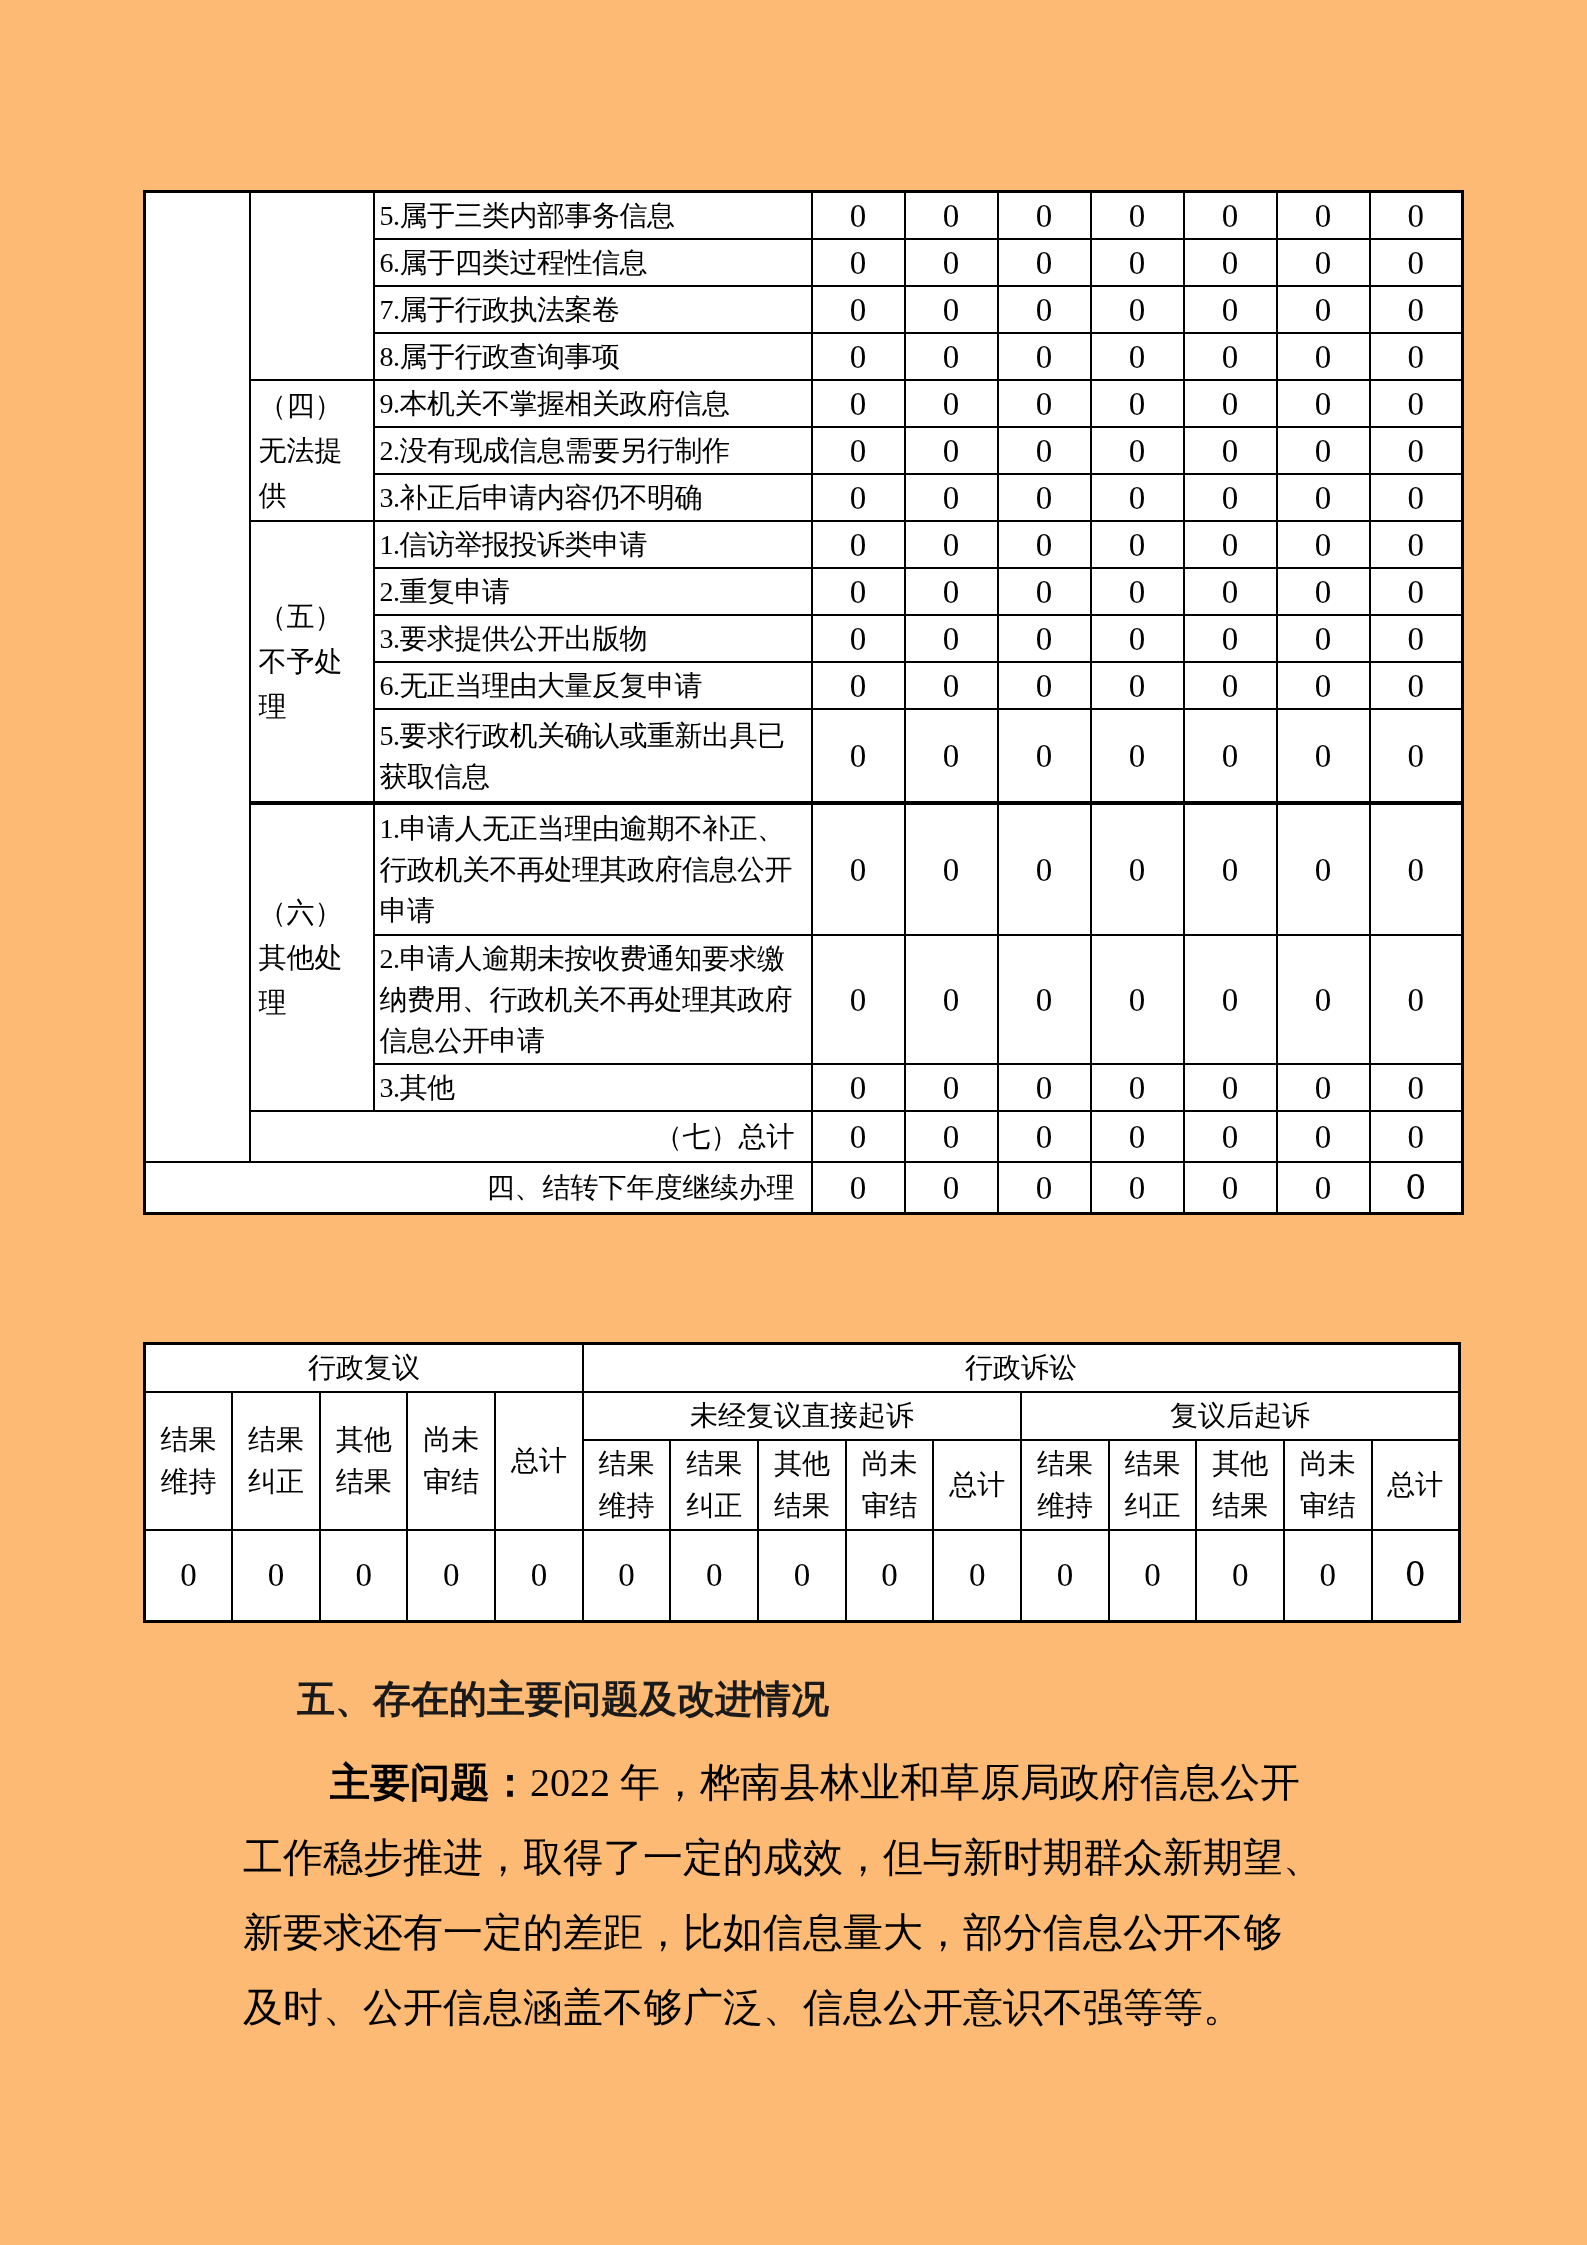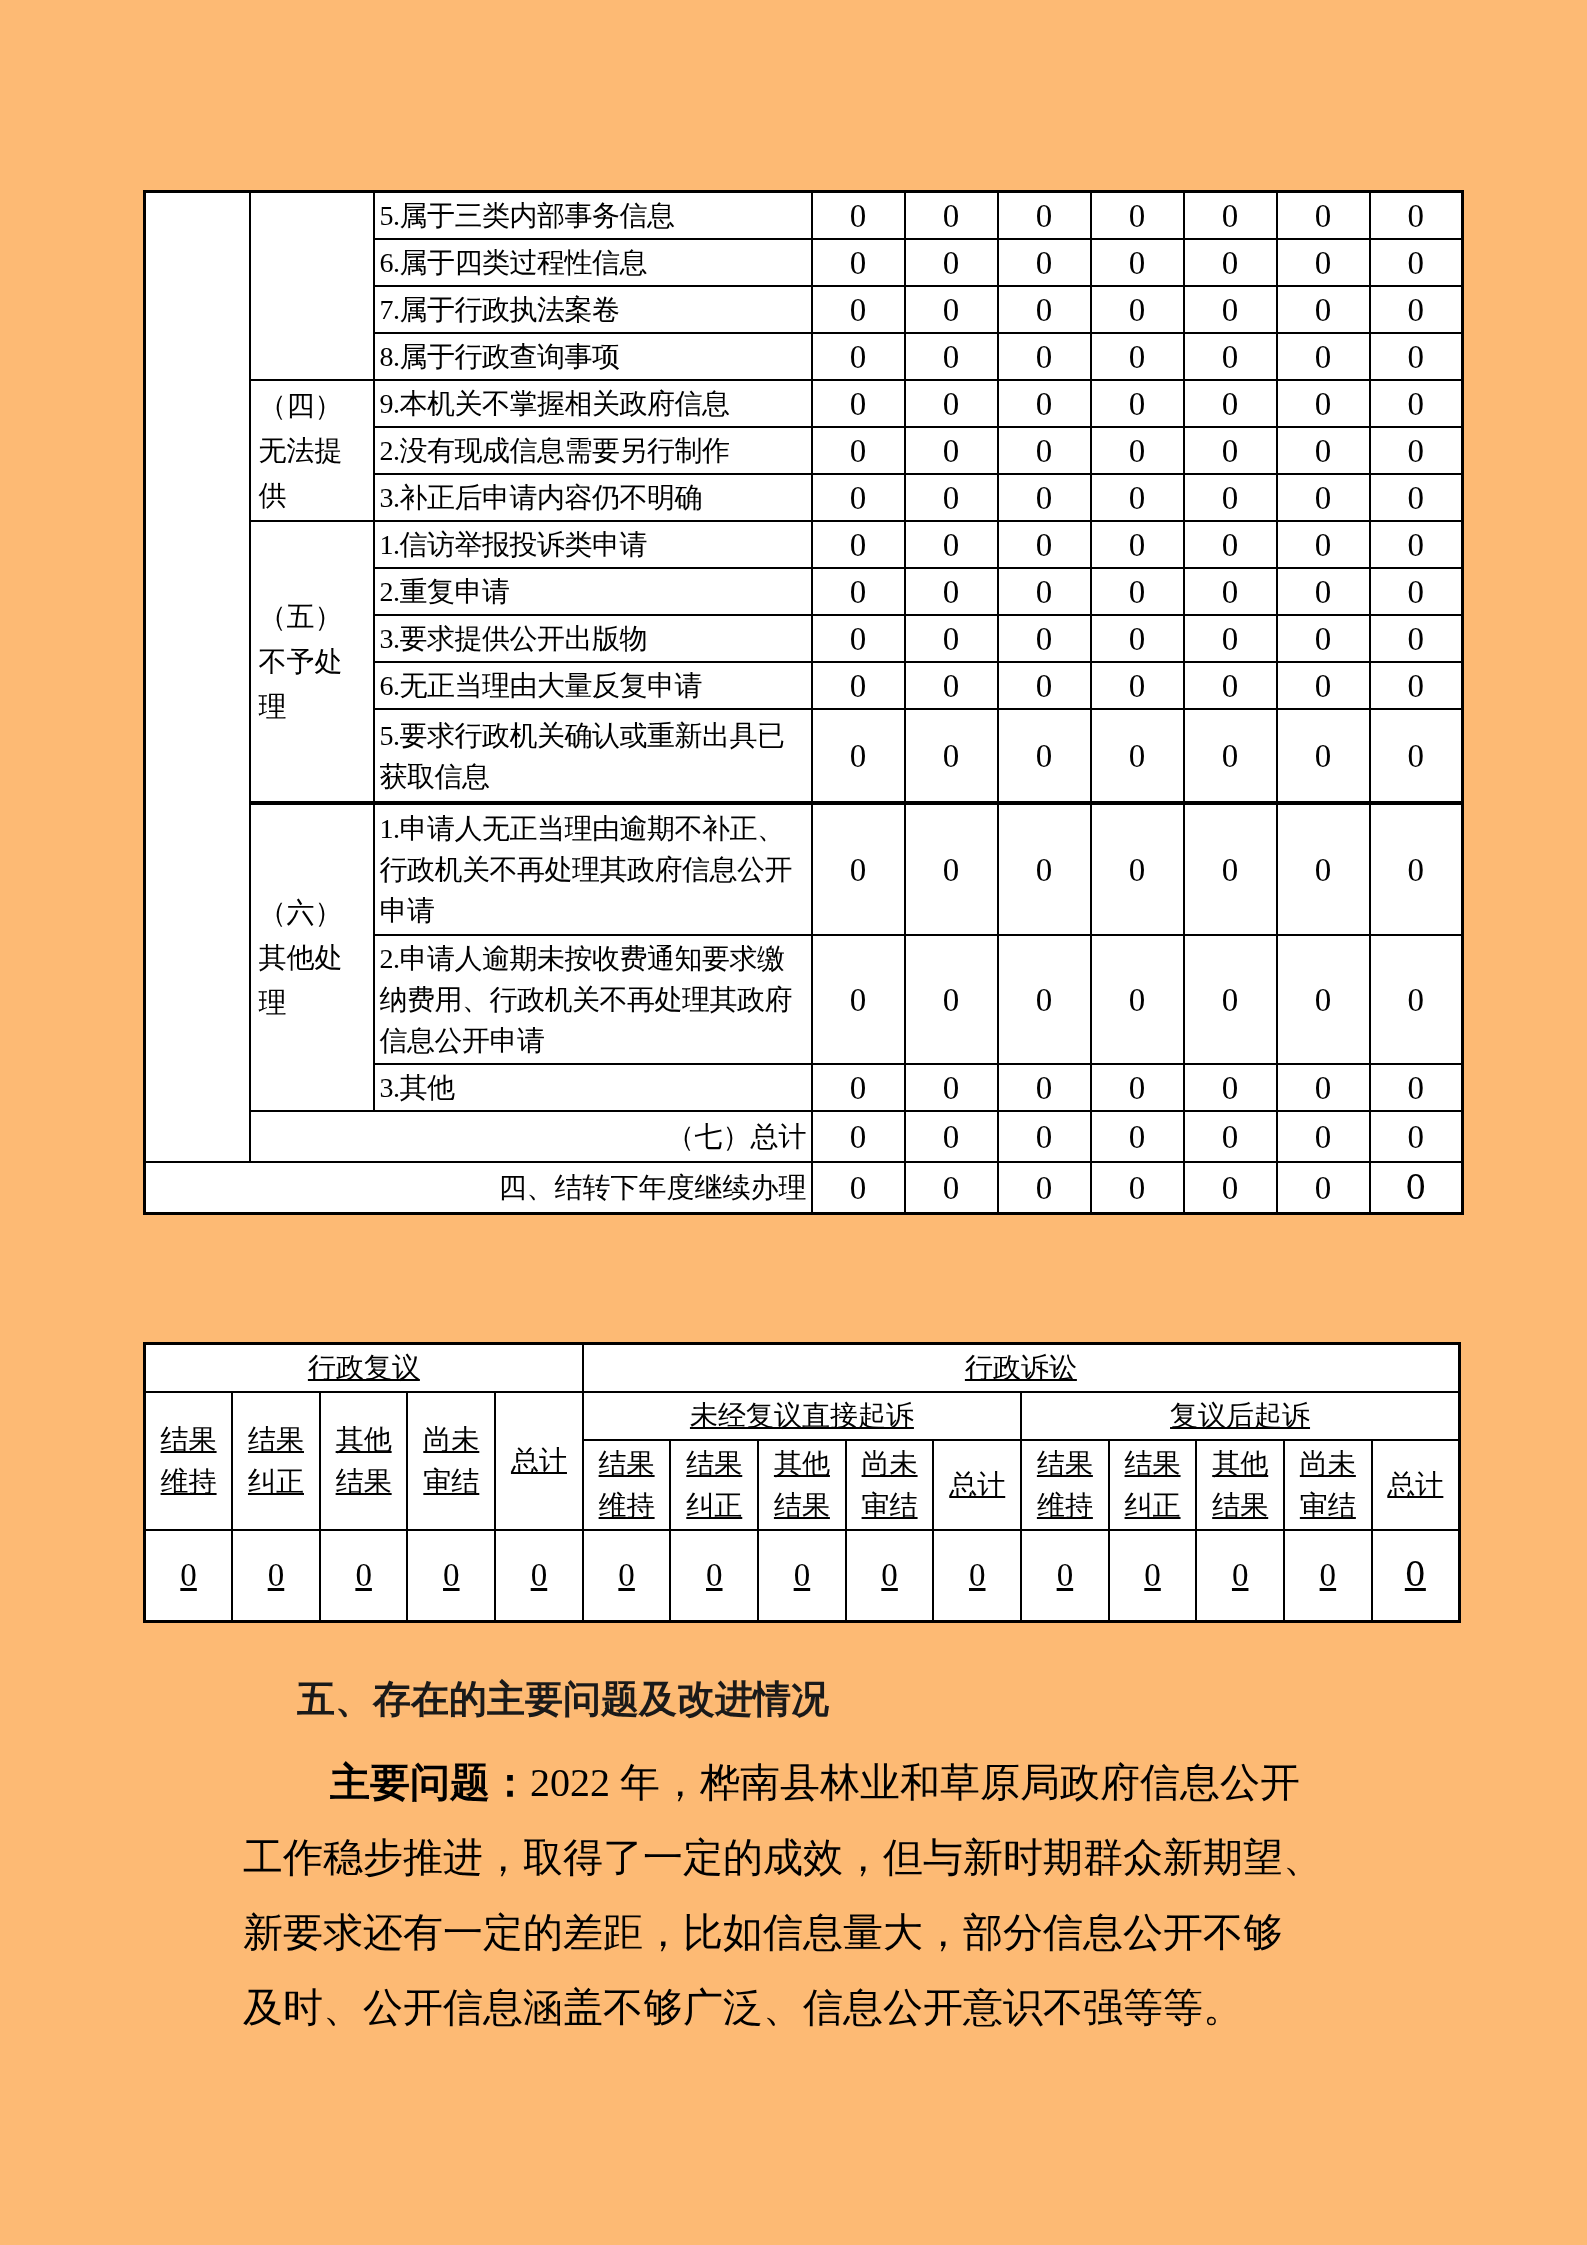--- a/index.html
+++ b/index.html
@@ -7,33 +7,33 @@
     position:relative;
     width:1587px;height:2245px;
     background:#fdba74;
     color:#000;
     font-family:"Liberation Serif",serif;
     overflow:hidden;
   }
   table{border-collapse:collapse;table-layout:fixed;}
   .doc-table{position:absolute;background:#fff;}
   .t1{left:143px;top:190px;width:1318px;border:3px solid #000;}
-  .t2{left:143px;top:1342px;width:1318px;border:3px solid #000;text-decoration:underline;}
+  .t2{left:143px;top:1342px;width:1318px;border:3px solid #000;}
   td{
     border:2px solid #000;
     font-size:28px;
     line-height:42px;
     padding:0;
     vertical-align:middle;
     overflow:hidden;
   }
   .t1 td.cempty{border-bottom:2px solid #000;}
   .t1 td.label{
     text-align:left;
-    padding:2px 4px 2px 8px;
+    padding:2px 16px 2px 8px;
     line-height:45px;
     word-break:break-all;
   }
   .t1 td.item{
     text-align:left;
     padding:2px 4px 2px 5px;
     letter-spacing:-0.5px;
     line-height:41px;
     word-break:break-all;
   }

